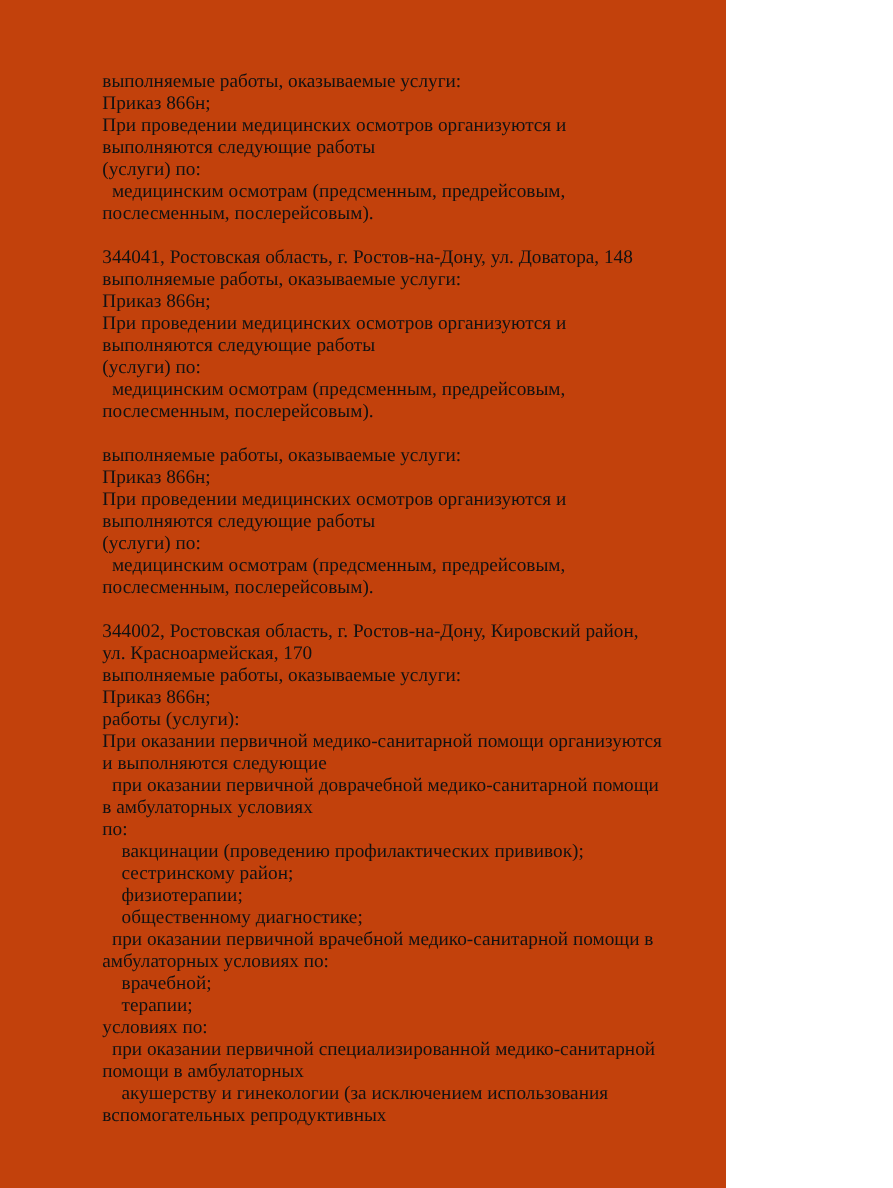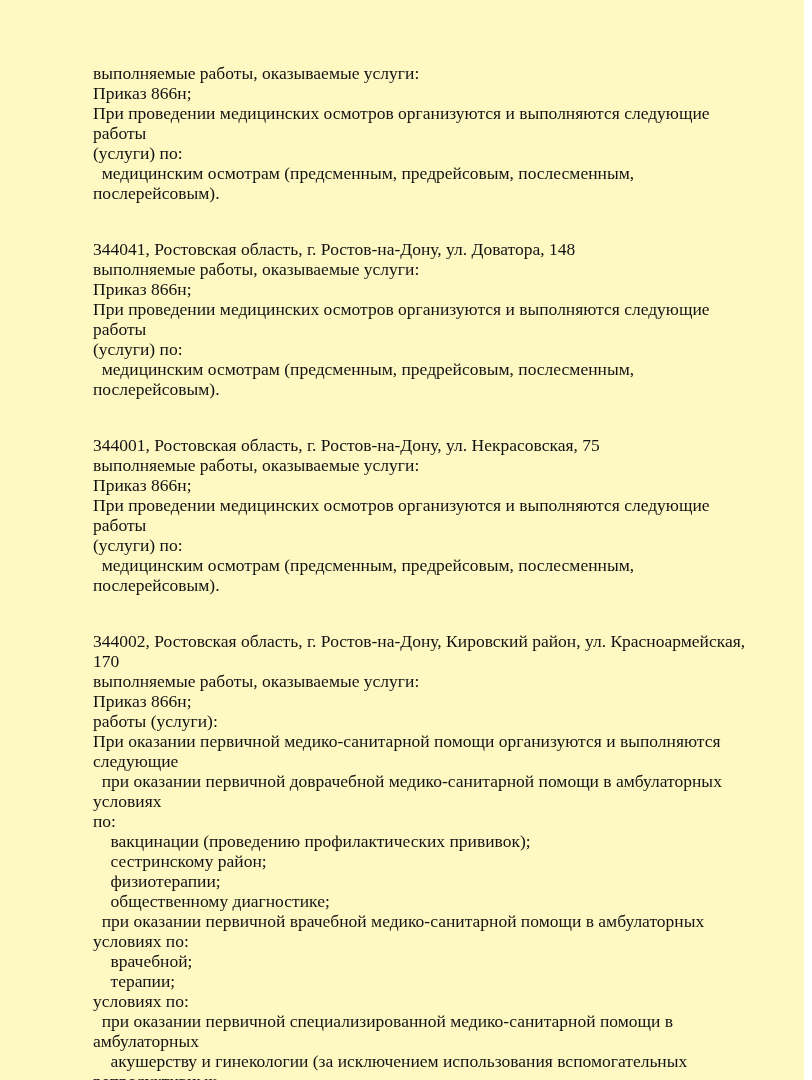--- a/index.html
+++ b/index.html
@@ -5,31 +5,31 @@
   html, body {
     margin: 0;
     padding: 0;
     background: #ffffff;
     width: 812px;
     height: 1080px;
     overflow: hidden;
   }
   .page {
     box-sizing: border-box;
-    width: 804px;
+    width: 660px;
     height: 1080px;
     padding: 63px 58px 0 93px;
-    background: #fef9c3;
+    background: #c2410c;
     font-family: "Liberation Serif", "DejaVu Serif", serif;
     font-size: 17.5px;
     line-height: 20px;
     color: #121212;
   }
   .block + .block {
-    margin-top: 36px;
+    margin-top: 20px;
   }
   .line {
     white-space: pre-wrap;
     min-height: 20px;
   }
 </style>
 </head>
 <body>
 
 <main class="page">
@@ -43,21 +43,20 @@
       </div>
       <div class="block">
         <div class="line">344041, Ростовская область, г. Ростов-на-Дону, ул. Доватора, 148</div>
         <div class="line">выполняемые работы, оказываемые услуги:</div>
         <div class="line">Приказ 866н;</div>
         <div class="line">При проведении медицинских осмотров организуются и выполняются следующие работы</div>
         <div class="line">(услуги) по:</div>
         <div class="line">  медицинским осмотрам (предсменным, предрейсовым, послесменным, послерейсовым).</div>
       </div>
       <div class="block">
-        <div class="line">344001, Ростовская область, г. Ростов-на-Дону, ул. Некрасовская, 75</div>
         <div class="line">выполняемые работы, оказываемые услуги:</div>
         <div class="line">Приказ 866н;</div>
         <div class="line">При проведении медицинских осмотров организуются и выполняются следующие работы</div>
         <div class="line">(услуги) по:</div>
         <div class="line">  медицинским осмотрам (предсменным, предрейсовым, послесменным, послерейсовым).</div>
       </div>
       <div class="block">
         <div class="line">344002, Ростовская область, г. Ростов-на-Дону, Кировский район, ул. Красноармейская, 170</div>
         <div class="line">выполняемые работы, оказываемые услуги:</div>
         <div class="line">Приказ 866н;</div>

